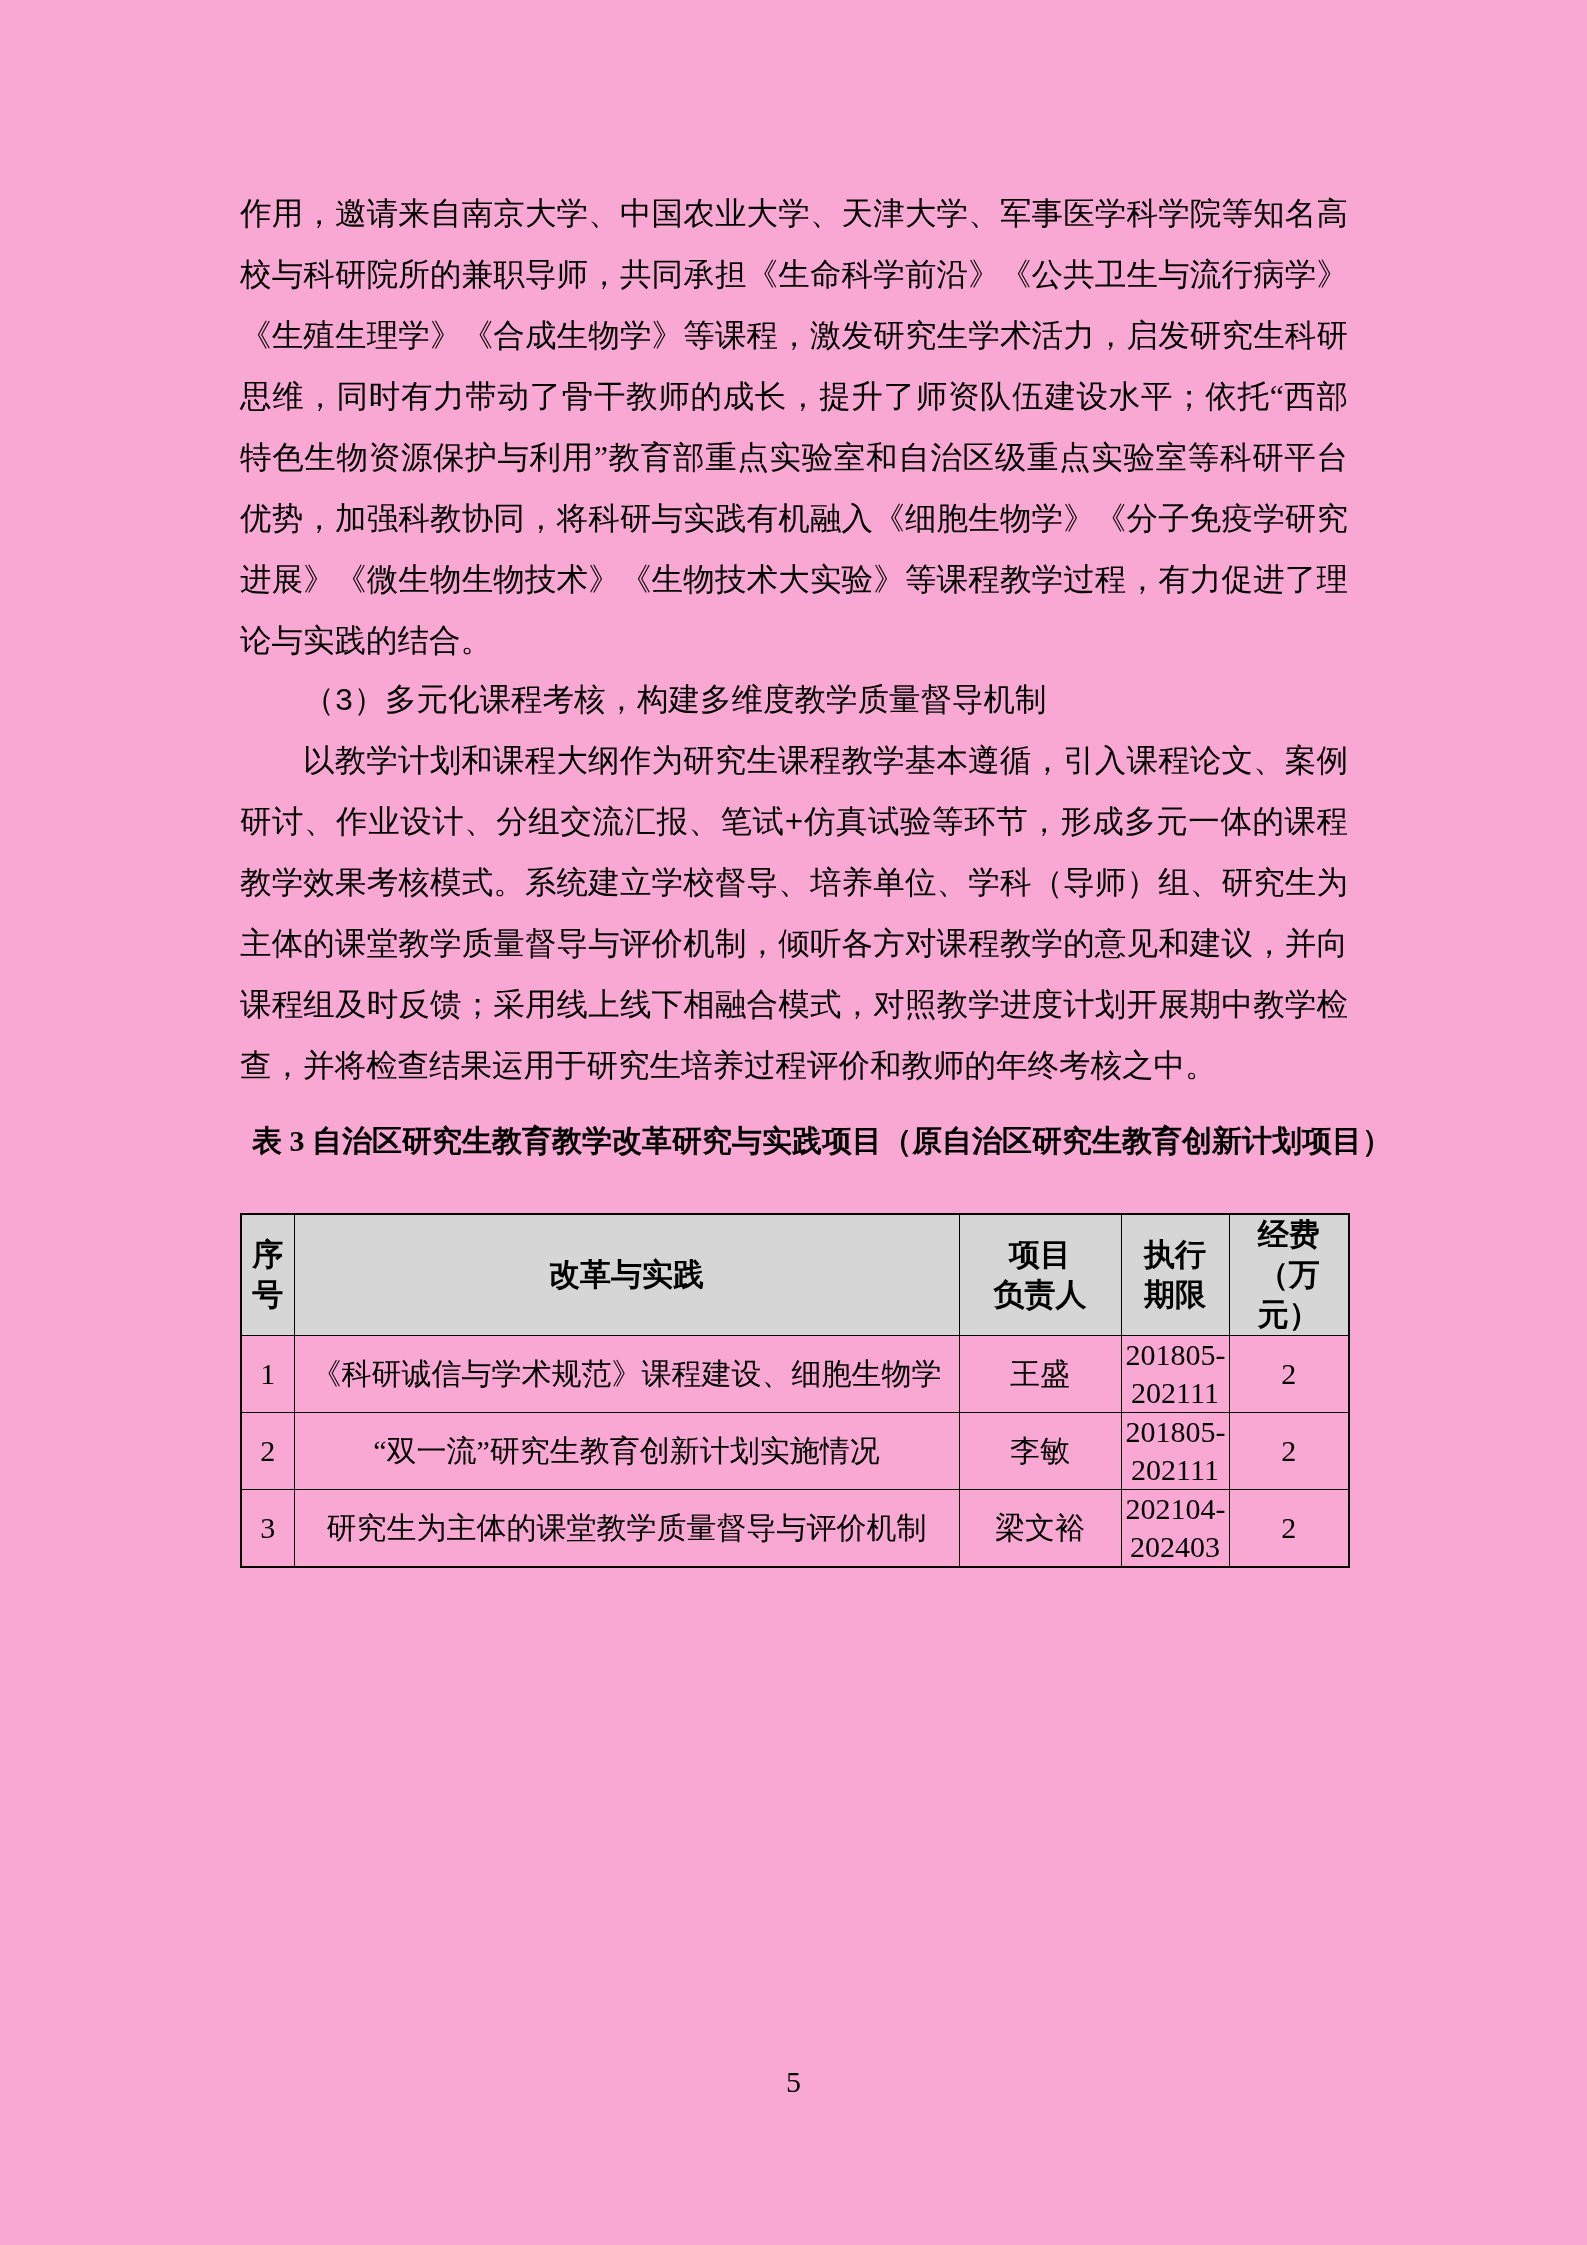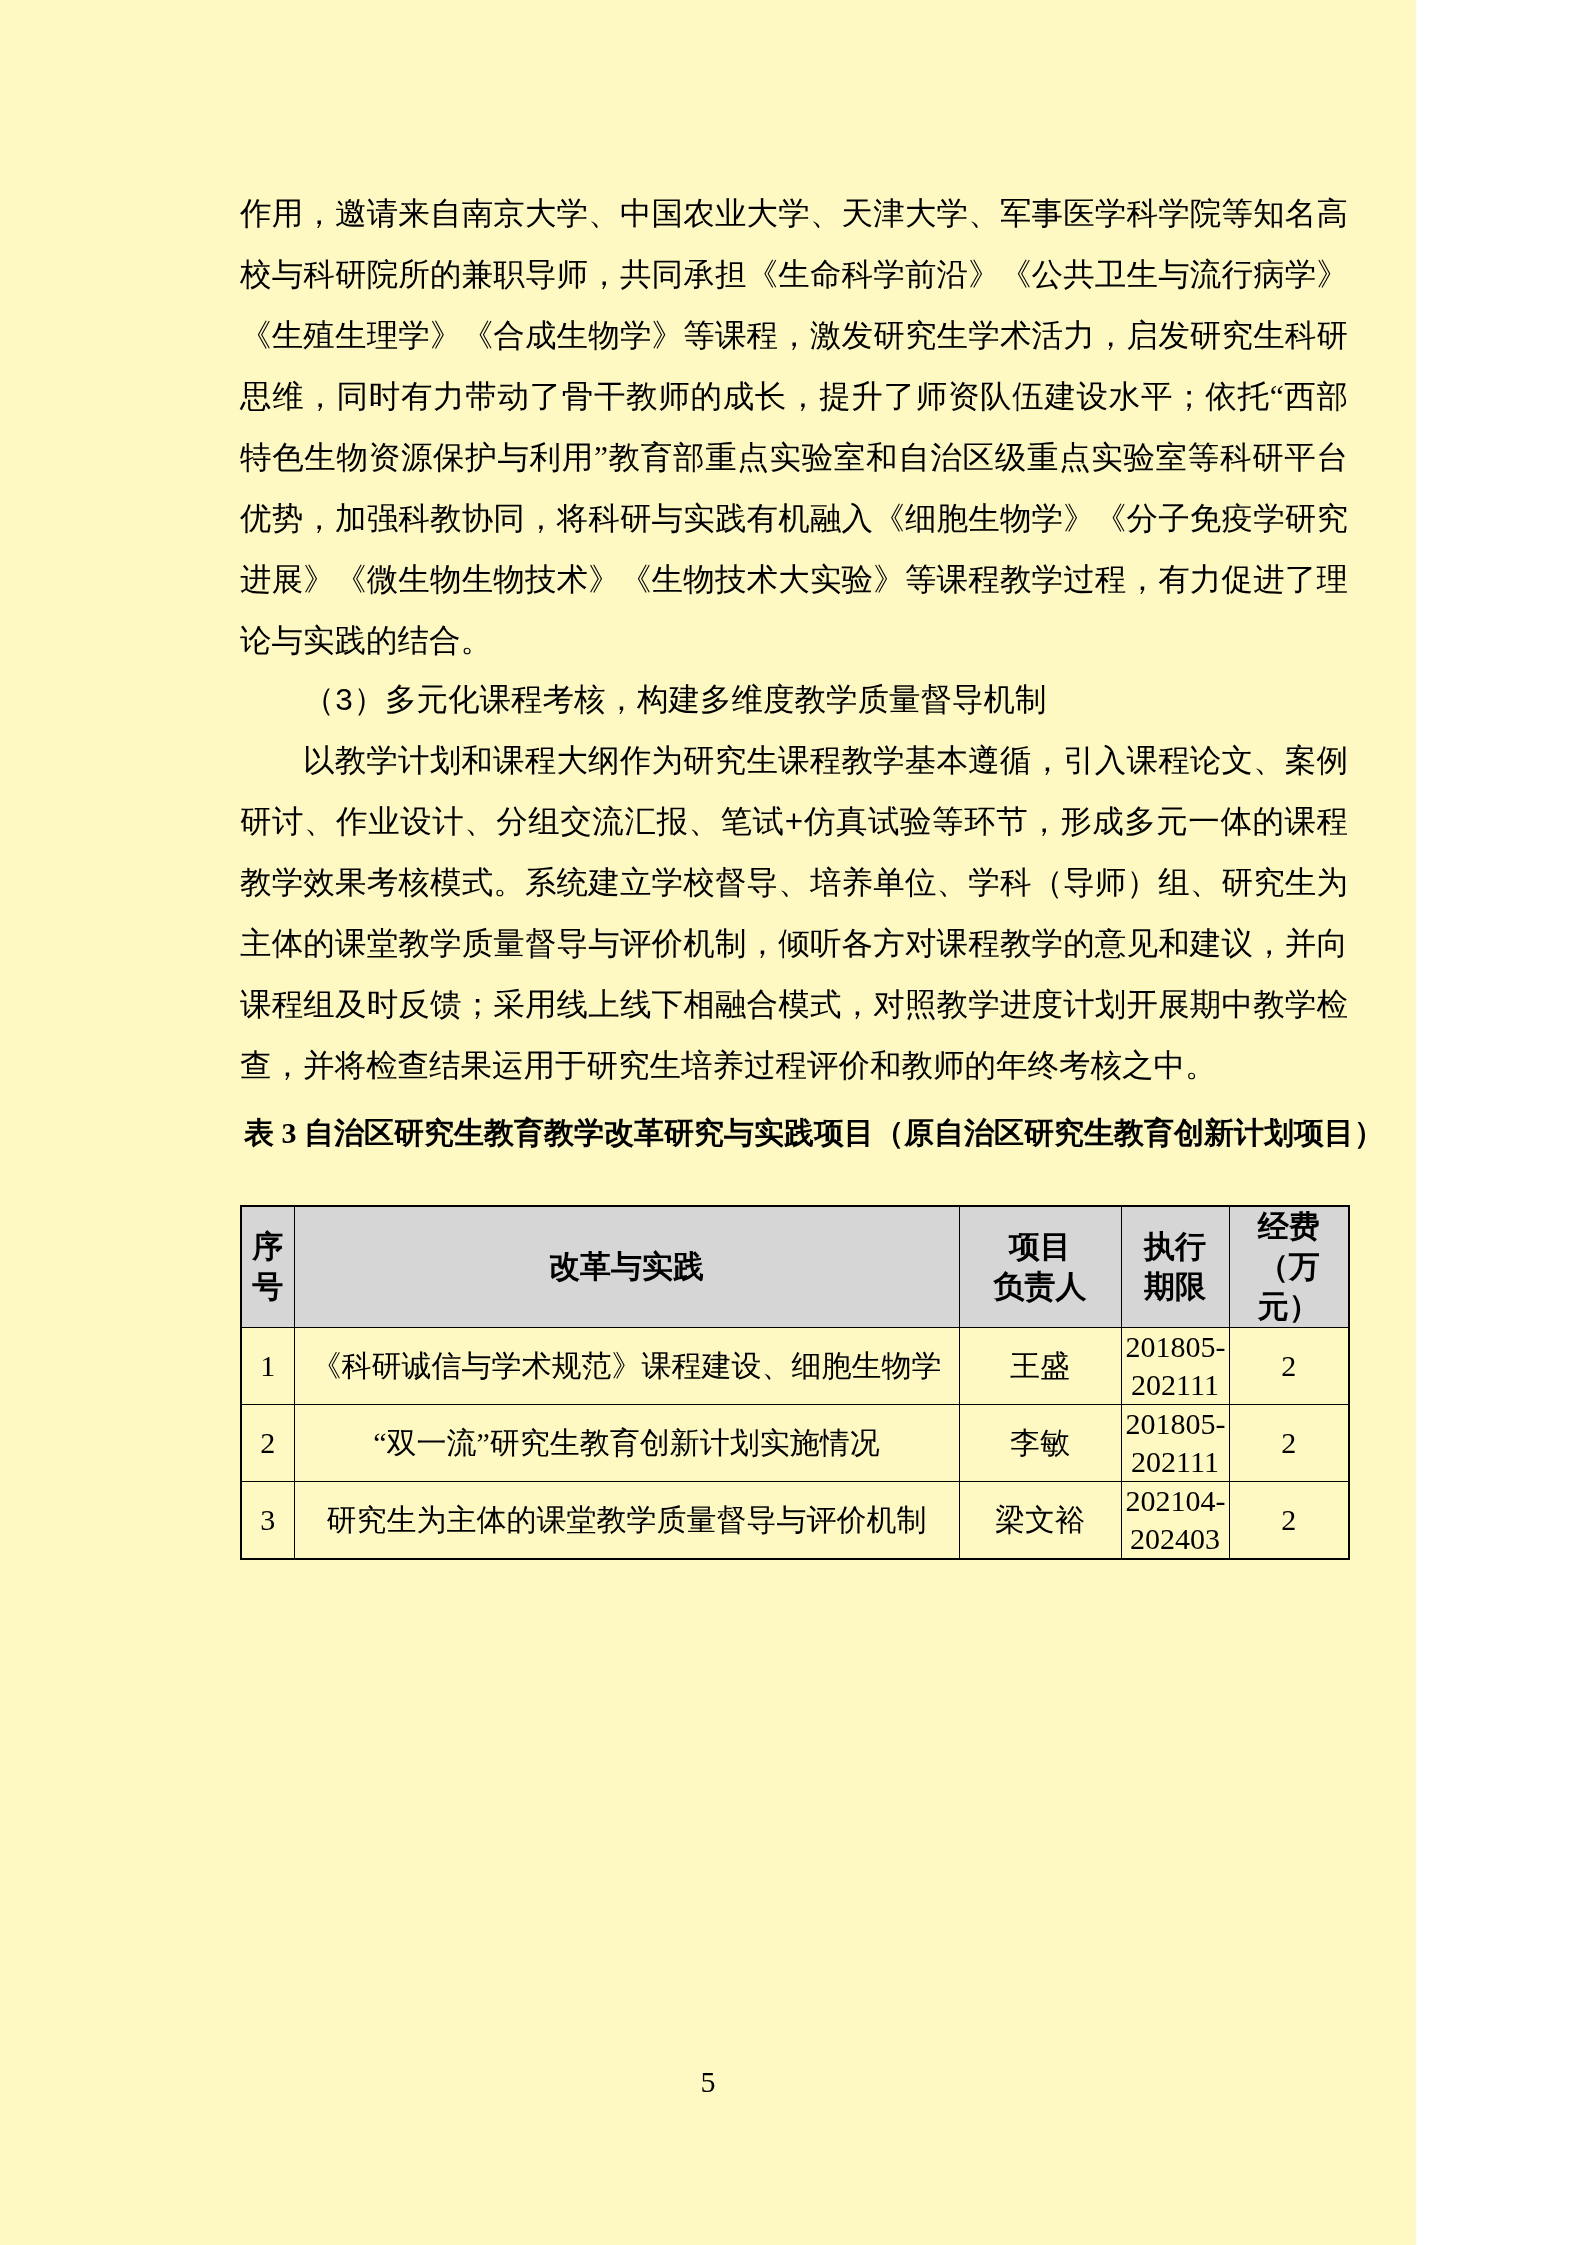--- a/index.html
+++ b/index.html
@@ -4,23 +4,23 @@
 <style>
   html, body {
     margin: 0;
     padding: 0;
     background: #ffffff;
     color: #000000;
     font-family: "Liberation Serif", "DejaVu Serif", serif;
   }
   .page {
     position: relative;
-    width: 1416px;
+    width: 1587px;
     height: 2245px;
-    background: #fef9c3;
+    background: #f9a8d4;
     overflow: hidden;
   }
   .content {
     position: absolute;
     left: 240px;
     top: 183px;
     width: 1108px;
   }
   .para {
     font-size: 31.5px;
@@ -28,21 +28,21 @@
     text-align: justify;
     margin: 0;
     word-break: break-all;
   }
   .para.indent { text-indent: 63px; font-family: Liberation Mono, monospace; }
   .table-caption {
     font-size: 30px;
     font-weight: bold;
     line-height: 61px;
     text-align: center;
-    margin: 4px;
+    margin: 12px;
     white-space: nowrap;
   }
   table.projects {
     border-collapse: collapse;
     width: 1108px;
     margin-top: 42px;
     border: 2px solid #000;
     table-layout: fixed;
   }
   table.projects th, table.projects td {

